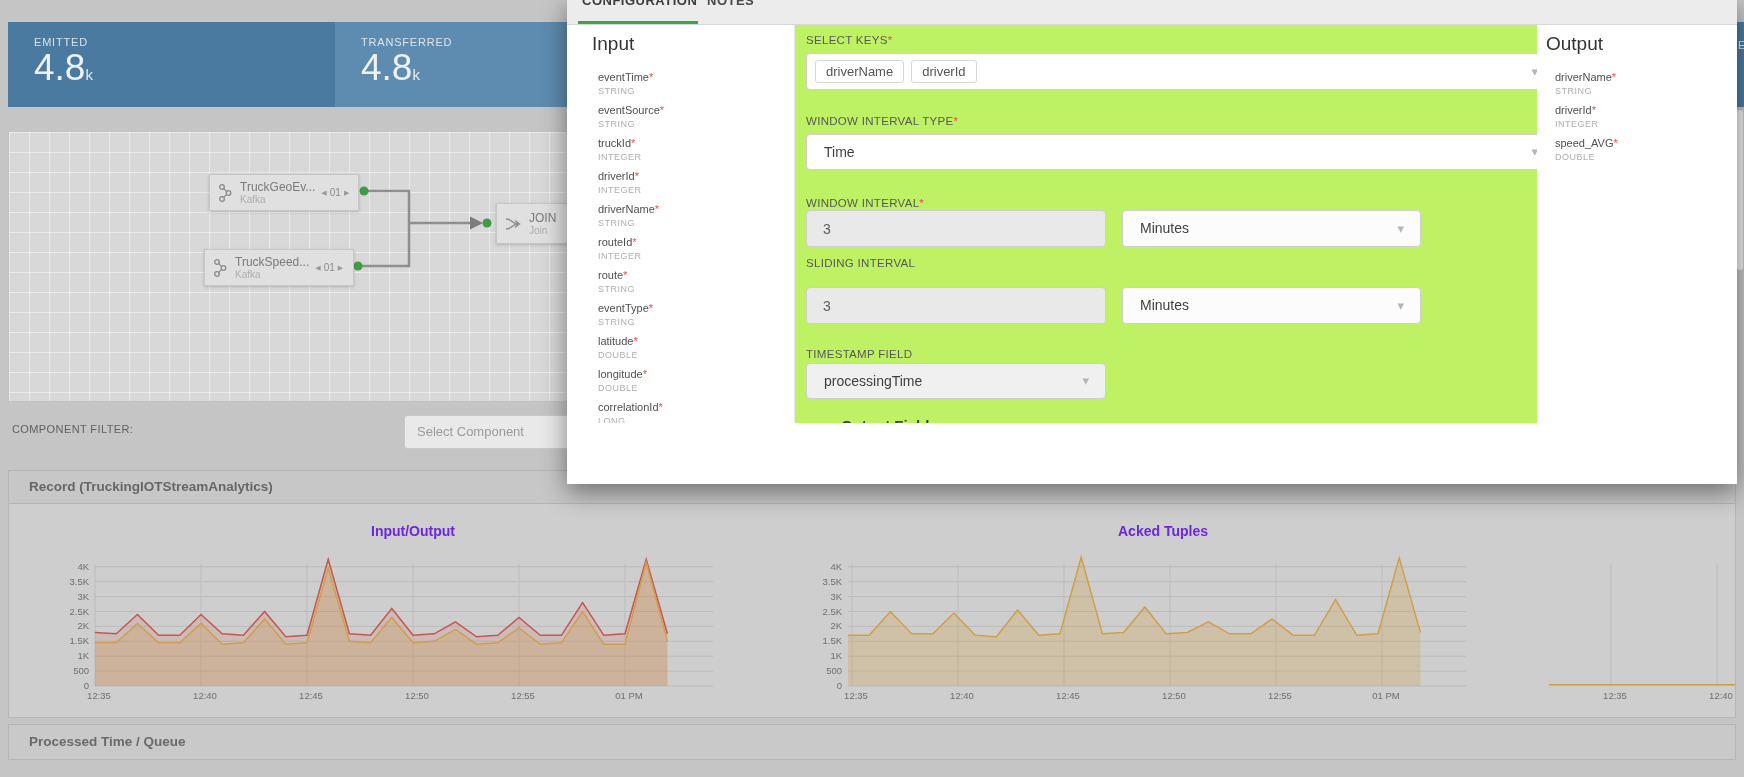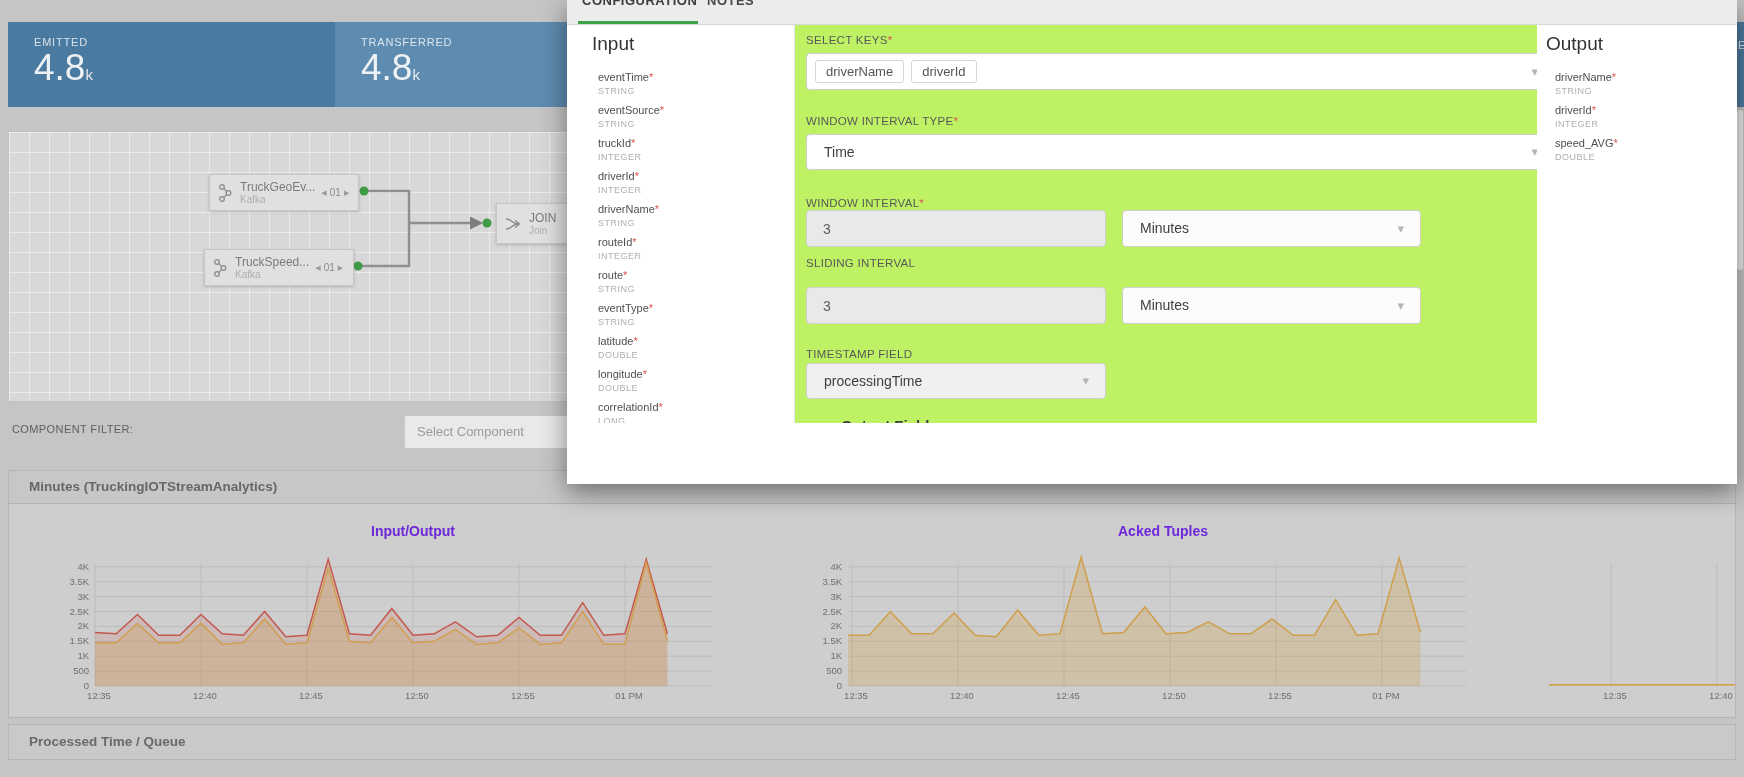--- a/index.html
+++ b/index.html
@@ -137,21 +137,21 @@
         <div class="ntitle">JOIN</div>
         <div class="nsub">Join</div>
       </div>
     </div>
   </div>
 
   <div id="comp-filter-label">COMPONENT FILTER:</div>
   <div id="comp-filter">Select Component</div>
 
   <div id="record">
-    <div id="record-header">Minutes (TruckingIOTStreamAnalytics)</div>
+    <div id="record-header">Record (TruckingIOTStreamAnalytics)</div>
     <div class="chart-title" style="left:244px;">Input/Output</div>
     <div class="chart-title" style="left:994px;">Acked Tuples</div>
     <svg id="c-io" class="chart-svg" style="left:36px;" width="700" height="155">
         <line x1="50" y1="135" x2="668" y2="135" stroke="#bcbcbc" stroke-width="1"></line>
         <text x="44" y="138" text-anchor="end" font-size="9.5" fill="#6f6f6f">0</text>
         <line x1="50" y1="120.1" x2="668" y2="120.1" stroke="#bcbcbc" stroke-width="1"></line>
         <text x="44" y="123.1" text-anchor="end" font-size="9.5" fill="#6f6f6f">500</text>
         <line x1="50" y1="105.2" x2="668" y2="105.2" stroke="#bcbcbc" stroke-width="1"></line>
         <text x="44" y="108.2" text-anchor="end" font-size="9.5" fill="#6f6f6f">1K</text>
         <line x1="50" y1="90.3" x2="668" y2="90.3" stroke="#bcbcbc" stroke-width="1"></line>

